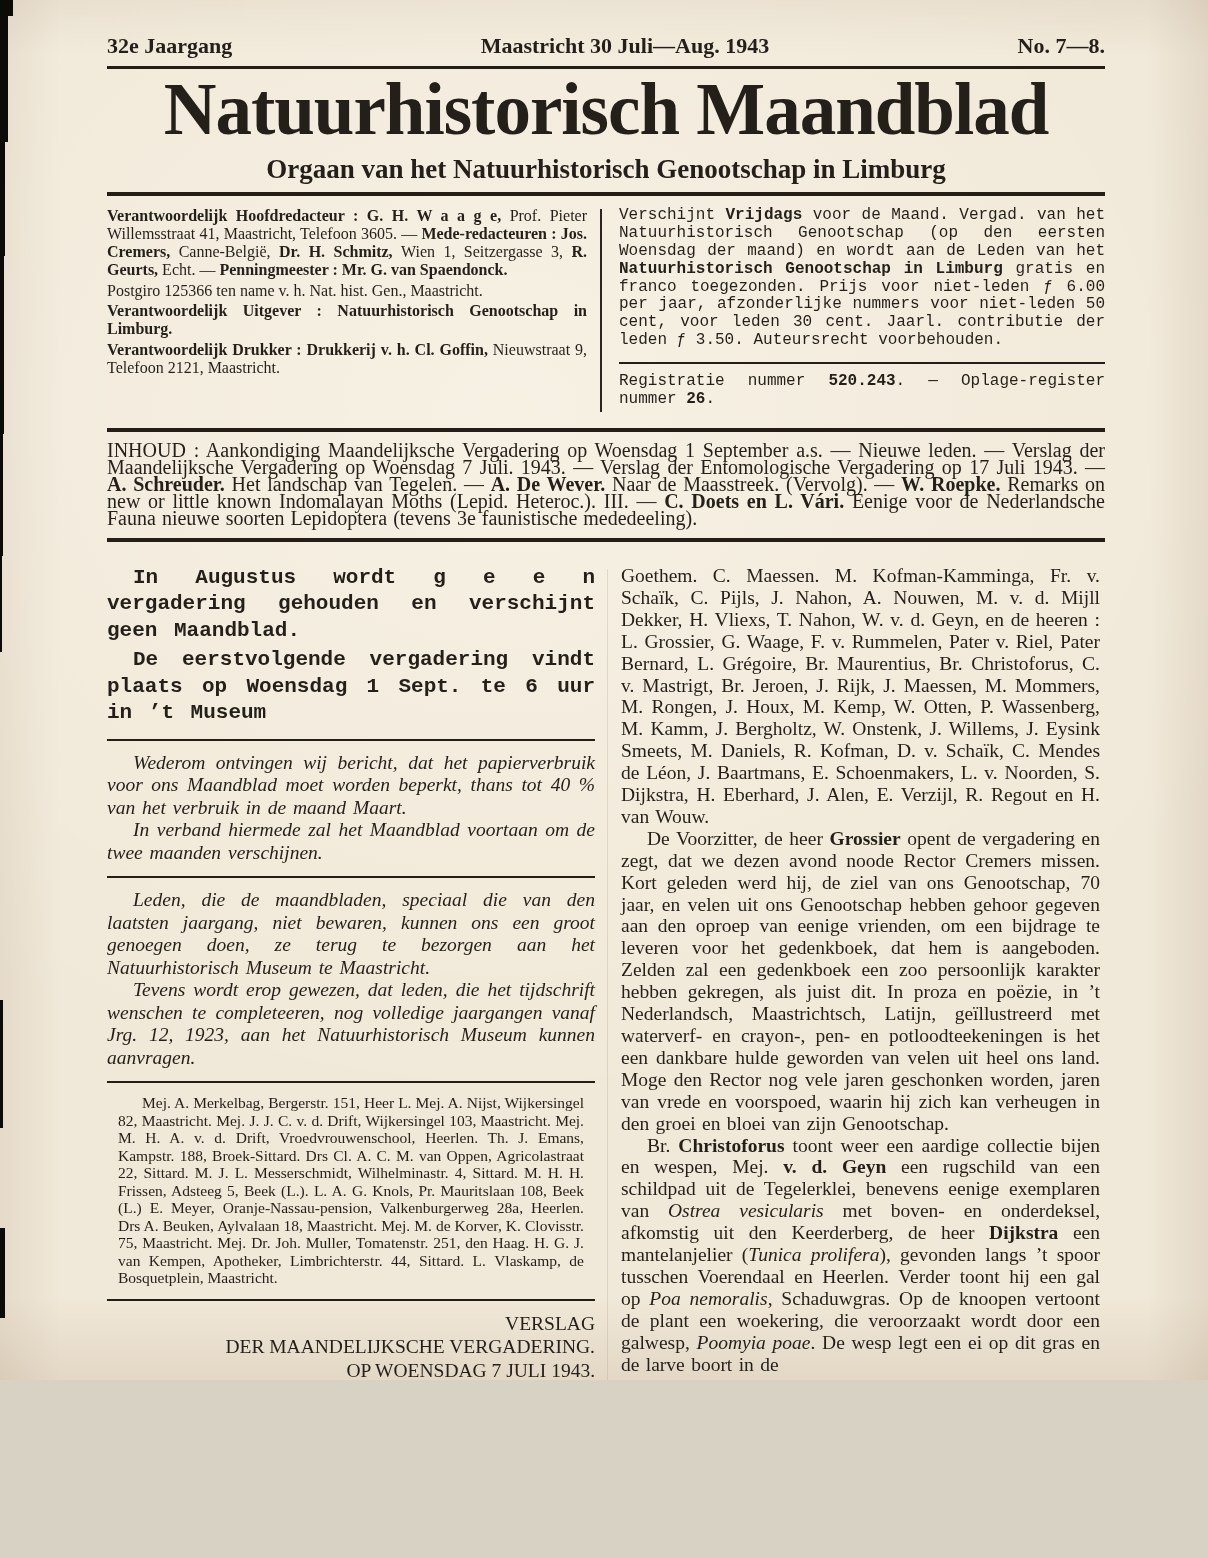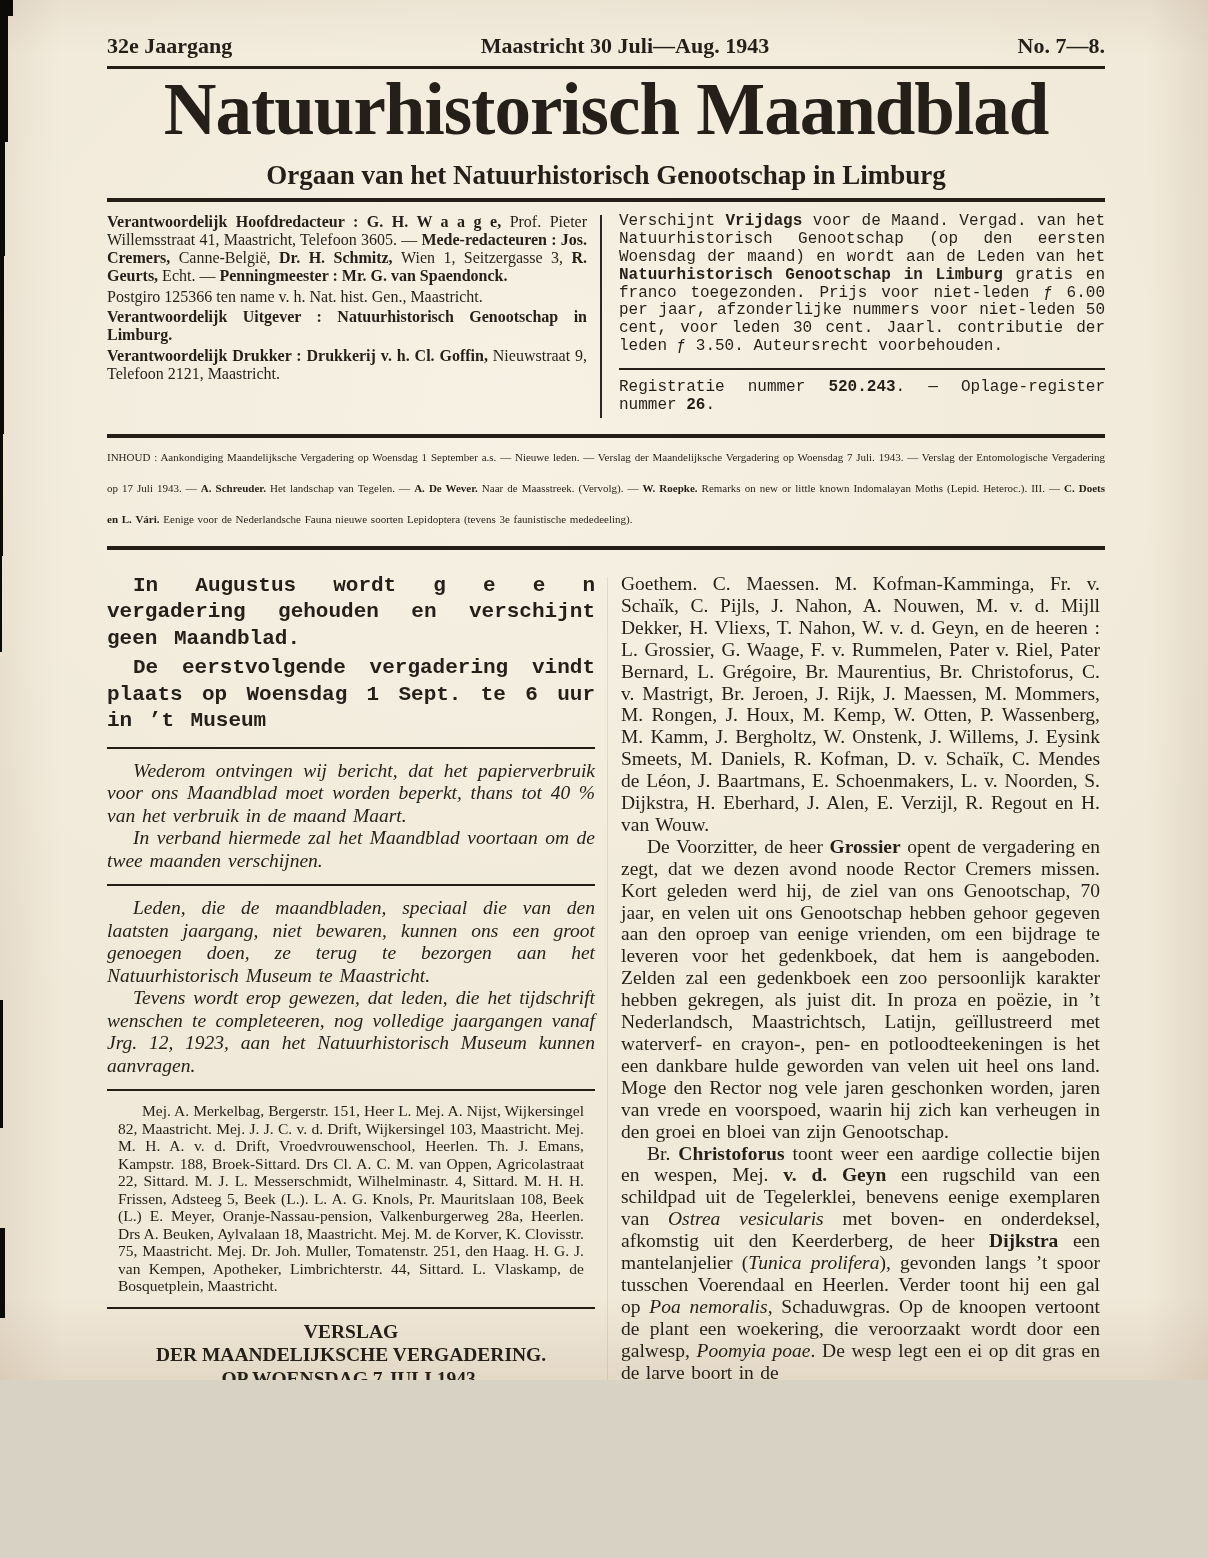--- a/index.html
+++ b/index.html
@@ -21,48 +21,48 @@
 
   .content{position:absolute;left:107px;top:34px;width:998px;}
 
   .issue-row{display:flex;justify-content:space-between;align-items:baseline;
     font-weight:bold;font-size:22px;line-height:24px;}
   .rule{height:3px;background:#241e16;margin:8px 0 0;}
   .rule.thick{height:4px;}
 
   h1.title{margin:3px 0 0;font-size:73px;line-height:1.04;text-align:center;
     font-weight:bold;letter-spacing:-1px;white-space:nowrap;}
-  .subtitle{text-align:center;font-size:27px;font-weight:bold;margin-top:12px;line-height:30px;}
+  .subtitle{text-align:center;font-size:27px;font-weight:bold;margin-top:6px;line-height:30px;}
 
   .masthead{display:flex;margin-top:11px;padding-bottom:8px;}
   .masthead .mcol{font-size:16px;line-height:17.9px;text-align:justify;}
   .masthead .mcol.left{width:480px;}
   .masthead .mdivider{width:2px;background:#2c261e;margin:2px 17px 0 13px;}
   .masthead .mcol.right{flex:1;font-family:Liberation Mono, monospace;}
   .masthead p{margin:0 0 3px;}
   .m-rule{height:2px;background:#241e16;margin:12px 0 9px;}
 
-  .inhoud{font-size:11px;line-height:31px;text-align:justify;margin:4px 0 11px;word-spacing:1px;}
+  .inhoud{font-size:20px;line-height:17px;text-align:justify;margin:10px 0 11px;word-spacing:1px;}
 
   .body-cols{display:flex;margin-top:23px;}
   .col-left{width:488px;}
   .col-divider{width:26px;position:relative;}
   .col-divider::after{content:"";position:absolute;left:12px;top:4px;bottom:60px;width:1px;
     background:rgba(130,105,80,0.16);}
   .col-right{width:479px;}
 
   .announce{font-weight:bold;font-size:21px;line-height:26.5px;text-align:justify;
     text-indent:26px;margin:0;word-spacing:4px;font-family:Liberation Mono, monospace;}
   .announce.second{margin-top:3px;}
   .hr-col{height:2px;background:#241e16;margin:12px 0 11px;}
   .notice{font-style:italic;font-size:19.5px;line-height:22.5px;text-align:justify;
     text-indent:26px;margin:0;word-spacing:2px;}
   .section-head{text-align:center;font-weight:bold;font-size:19px;letter-spacing:0.5px;margin:3px 0 10px;}
   .members{font-size:15.5px;line-height:17.5px;text-align:justify;text-indent:24px;margin:11px;}
-  .verslag-head{text-align:center;font-weight:bold;font-size:19.5px;line-height:23.5px;margin:10px 0 10px;}
+  .verslag-head{text-align:right;font-weight:normal;font-size:19.5px;line-height:23.5px;margin:10px 0 10px;}
   .bodytext{font-size:19.5px;line-height:21.9px;text-align:justify;margin:0;word-spacing:1.5px;}
   .bodytext.indent{text-indent:26px;}
 
   .b{font-weight:bold;}
   .i{font-style:italic;}
 </style>
 </head>
 <body>
 
 <div class="page">

